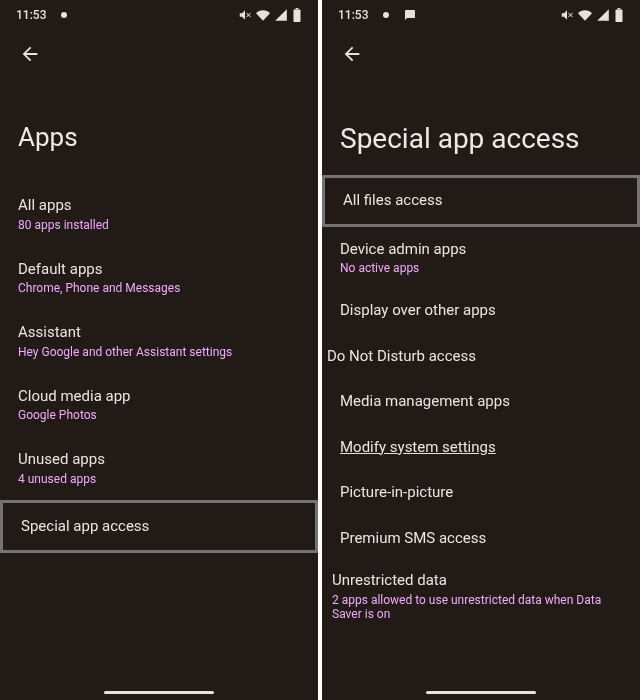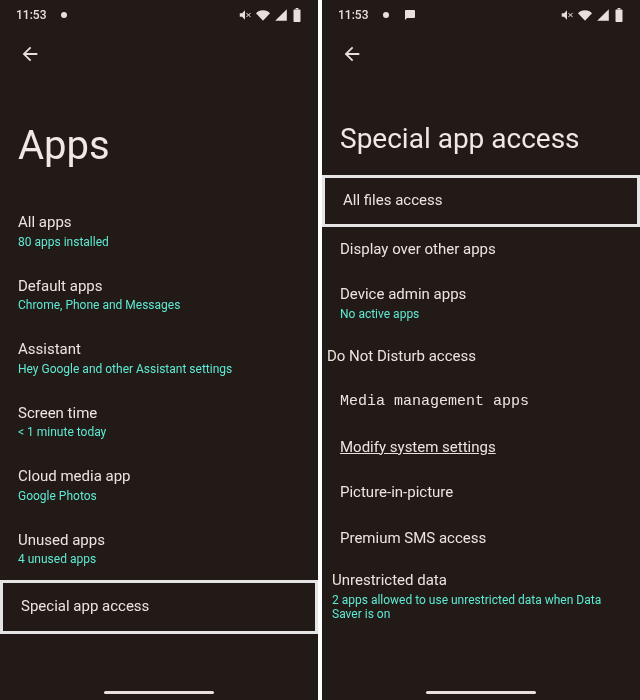--- a/index.html
+++ b/index.html
@@ -31,42 +31,42 @@
     .status-right { display: flex; align-items: center; gap: 4px; }
     .status-icon { display: inline-flex; align-items: center; }
     .back-row { padding: 10px 12px 0; }
     .back-btn {
       width: 36px; height: 36px;
       display: flex; align-items: center; justify-content: center;
       cursor: pointer;
       border-radius: 50%;
     }
     .page-title {
-      font-size: 40px;
+      font-size: 26px;
       font-weight: 400;
       padding: 50px 18px 30px;
       color: #f0e8e4;
     }
     .item {
       padding: 14px 18px;
       cursor: pointer;
       position: relative;
     }
     .item-title {
       font-size: 15px;
       color: #ede4e0;
       line-height: 1.3;
     }
     .item-sub {
       font-size: 12px;
-      color: #5eead4;
+      color: #f0abfc;
       margin-top: 2px;
     }
     .highlight {
-      border: 3px solid #e5e5e5;
+      border: 3px solid #737373;
     }
     .nav-indicator {
       position: absolute;
       bottom: 6px;
       left: 50%;
       transform: translateX(-50%);
       width: 110px;
       height: 3px;
       background: #e8e0dc;
       border-radius: 2px;
@@ -126,24 +126,20 @@
   </div>
   <div class="item">
     <div class="item-title">Default apps</div>
     <div class="item-sub">Chrome, Phone and Messages</div>
   </div>
   <div class="item">
     <div class="item-title">Assistant</div>
     <div class="item-sub">Hey Google and other Assistant settings</div>
   </div>
   <div class="item">
-    <div class="item-title">Screen time</div>
-    <div class="item-sub">&lt; 1 minute today</div>
-  </div>
-  <div class="item">
     <div class="item-title">Cloud media app</div>
     <div class="item-sub">Google Photos</div>
   </div>
   <div class="item">
     <div class="item-title">Unused apps</div>
     <div class="item-sub">4 unused apps</div>
   </div>
   <div class="item highlight">
     <div class="item-title">Special app access</div>
   </div>
@@ -198,30 +194,30 @@
           </svg>
       </span>
     </div>
   </div>
   <div class="page-title" style="font-size:28px; padding:50px 18px 20px;">Special app access</div>
 
   <div class="item highlight" style="padding:13px 18px;">
     <div class="item-title">All files access</div>
   </div>
   <div class="item" style="padding:13px 18px;">
-    <div class="item-title">Display over other apps</div>
-  </div>
-  <div class="item" style="padding:13px 18px;">
     <div class="item-title">Device admin apps</div>
     <div class="item-sub">No active apps</div>
   </div>
+  <div class="item" style="padding:13px 18px;">
+    <div class="item-title">Display over other apps</div>
+  </div>
   <div class="item" style="padding:13px 5px;">
     <div class="item-title">Do Not Disturb access</div>
   </div>
-  <div class="item" style="padding:13px 18px;font-family:Liberation Mono, monospace;">
+  <div class="item" style="padding:13px 18px;">
     <div class="item-title">Media management apps</div>
   </div>
   <div class="item" style="padding:13px 18px;text-decoration:underline;">
     <div class="item-title">Modify system settings</div>
   </div>
   <div class="item" style="padding:13px 18px;">
     <div class="item-title">Picture-in-picture</div>
   </div>
   <div class="item" style="padding:13px 18px;">
     <div class="item-title">Premium SMS access</div>

